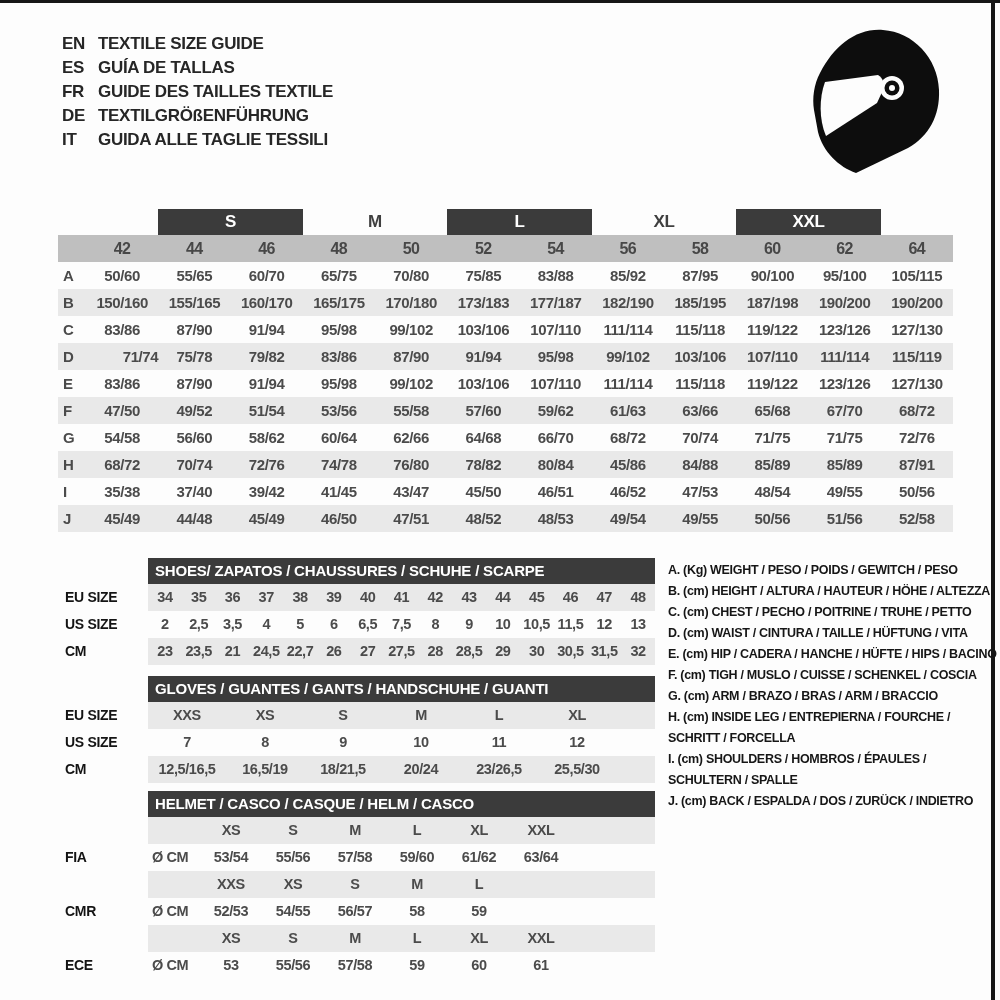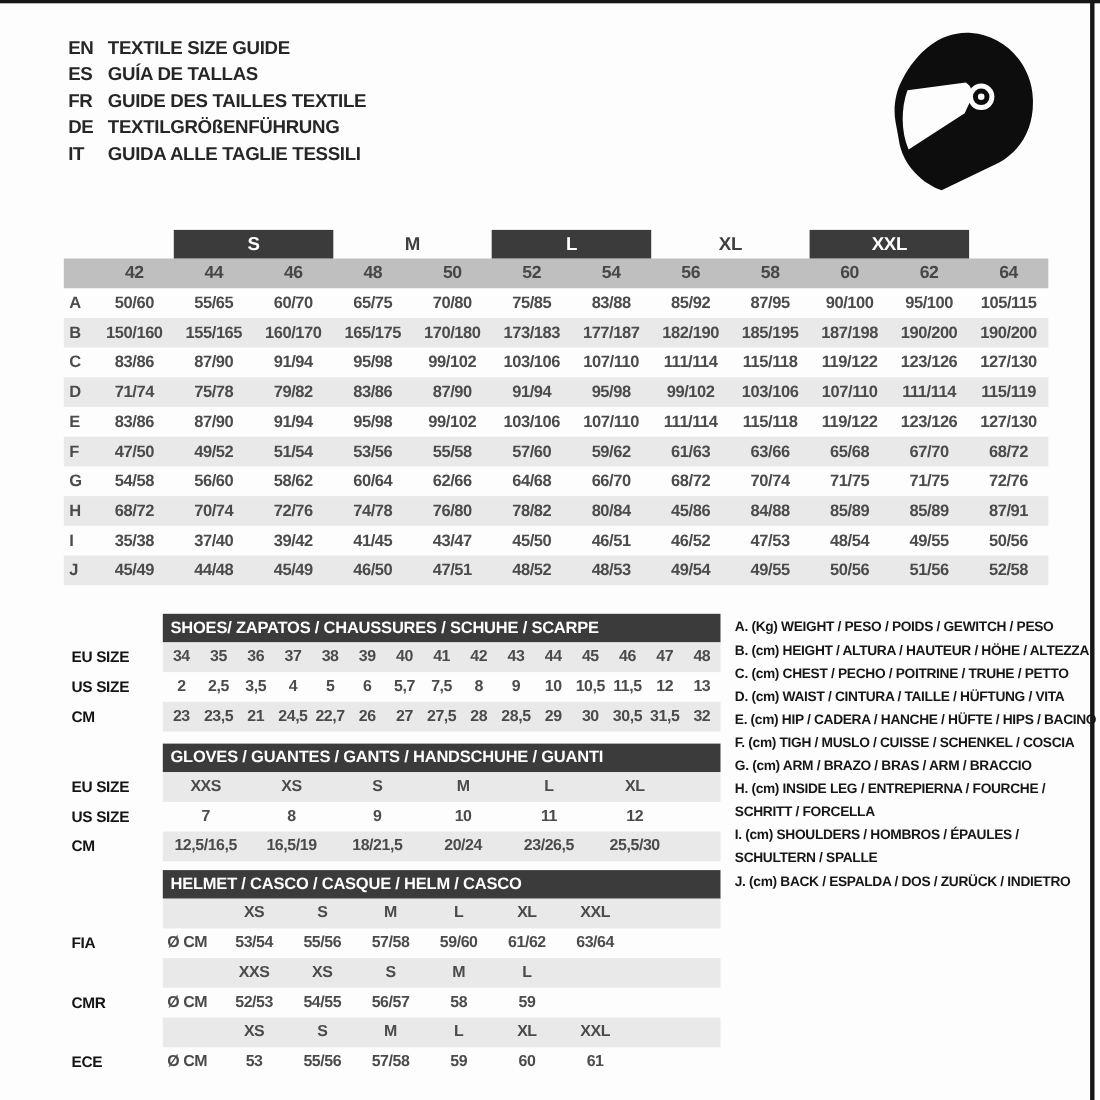--- a/index.html
+++ b/index.html
@@ -152,21 +152,21 @@
           <div class="mt-cell" style="width: 72.25px;">103/106</div>
           <div class="mt-cell" style="width: 72.25px;">107/110</div>
           <div class="mt-cell" style="width: 72.25px;">111/114</div>
           <div class="mt-cell" style="width: 72.25px;">115/118</div>
           <div class="mt-cell" style="width: 72.25px;">119/122</div>
           <div class="mt-cell" style="width: 72.25px;">123/126</div>
           <div class="mt-cell" style="width: 72.25px;">127/130</div>
         </div>
         <div class="mt-row shade">
           <div class="mt-label" style="width: 28px;">D</div>
-          <div class="mt-cell" style="width: 72.25px;">71/74</div>
+          <div class="mt-cell" style="width: 72.25px; text-align: right;">71/74</div>
           <div class="mt-cell" style="width: 72.25px;">75/78</div>
           <div class="mt-cell" style="width: 72.25px;">79/82</div>
           <div class="mt-cell" style="width: 72.25px;">83/86</div>
           <div class="mt-cell" style="width: 72.25px;">87/90</div>
           <div class="mt-cell" style="width: 72.25px;">91/94</div>
           <div class="mt-cell" style="width: 72.25px;">95/98</div>
           <div class="mt-cell" style="width: 72.25px;">99/102</div>
           <div class="mt-cell" style="width: 72.25px;">103/106</div>
           <div class="mt-cell" style="width: 72.25px;">107/110</div>
           <div class="mt-cell" style="width: 72.25px;">111/114</div>
@@ -289,21 +289,21 @@
       </div>
       <div class="bt-row">
         <div class="bt-rowlabel">US SIZE</div>
         <div class="bt-cells">
           <div class="bt-cell flex">2</div>
           <div class="bt-cell flex">2,5</div>
           <div class="bt-cell flex">3,5</div>
           <div class="bt-cell flex">4</div>
           <div class="bt-cell flex">5</div>
           <div class="bt-cell flex">6</div>
-          <div class="bt-cell flex">5,7</div>
+          <div class="bt-cell flex">6,5</div>
           <div class="bt-cell flex">7,5</div>
           <div class="bt-cell flex">8</div>
           <div class="bt-cell flex">9</div>
           <div class="bt-cell flex">10</div>
           <div class="bt-cell flex">10,5</div>
           <div class="bt-cell flex">11,5</div>
           <div class="bt-cell flex">12</div>
           <div class="bt-cell flex">13</div>
         </div>
       </div>

